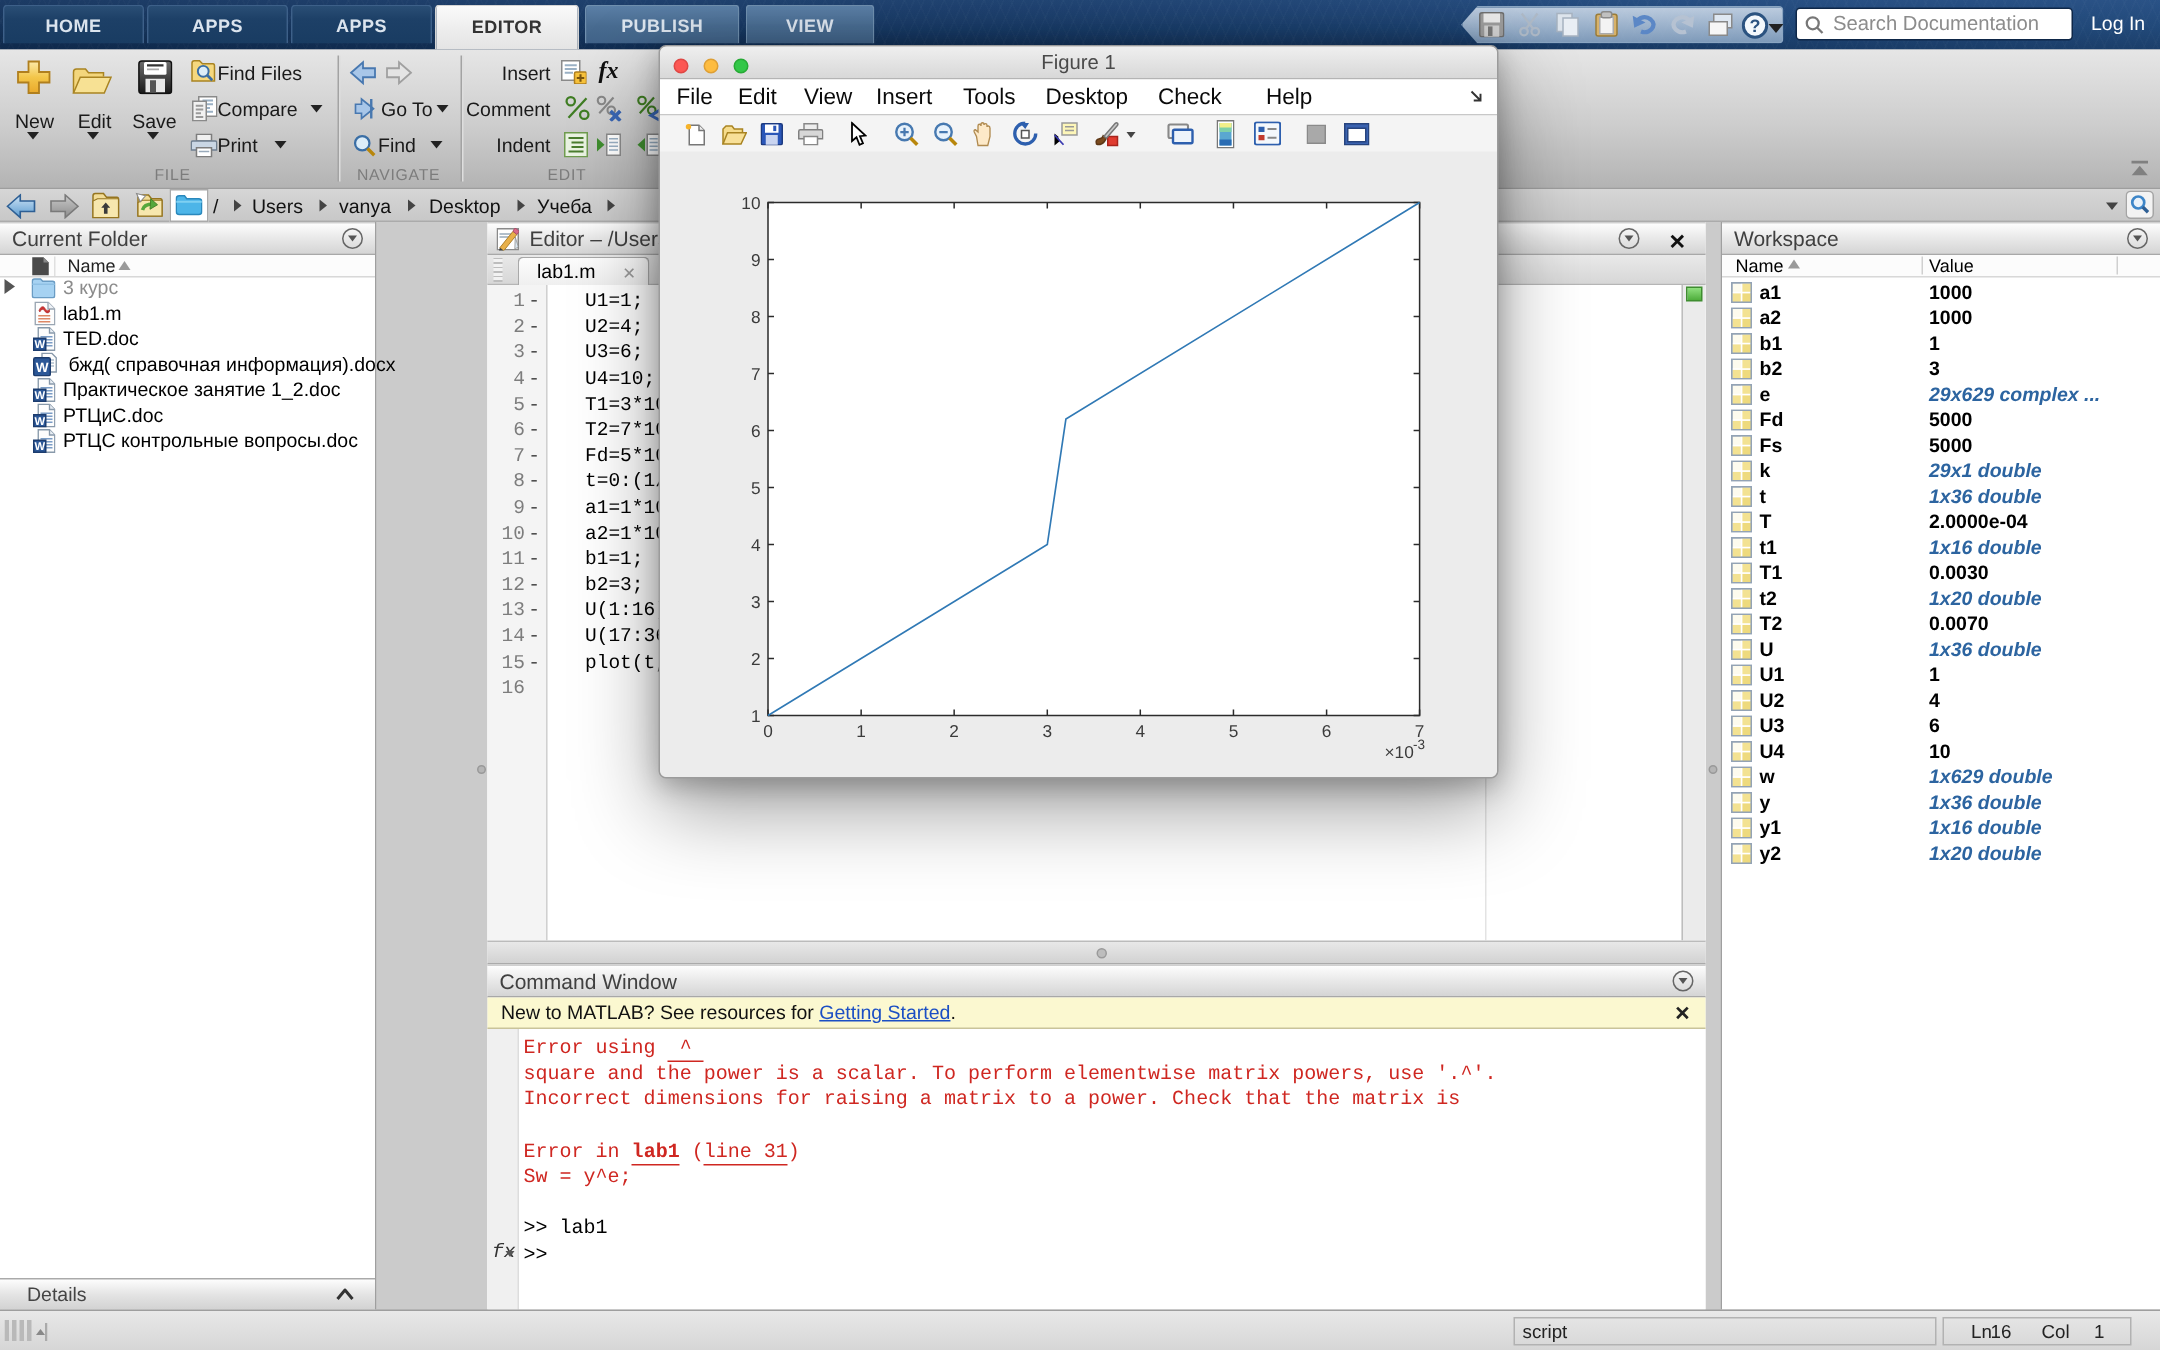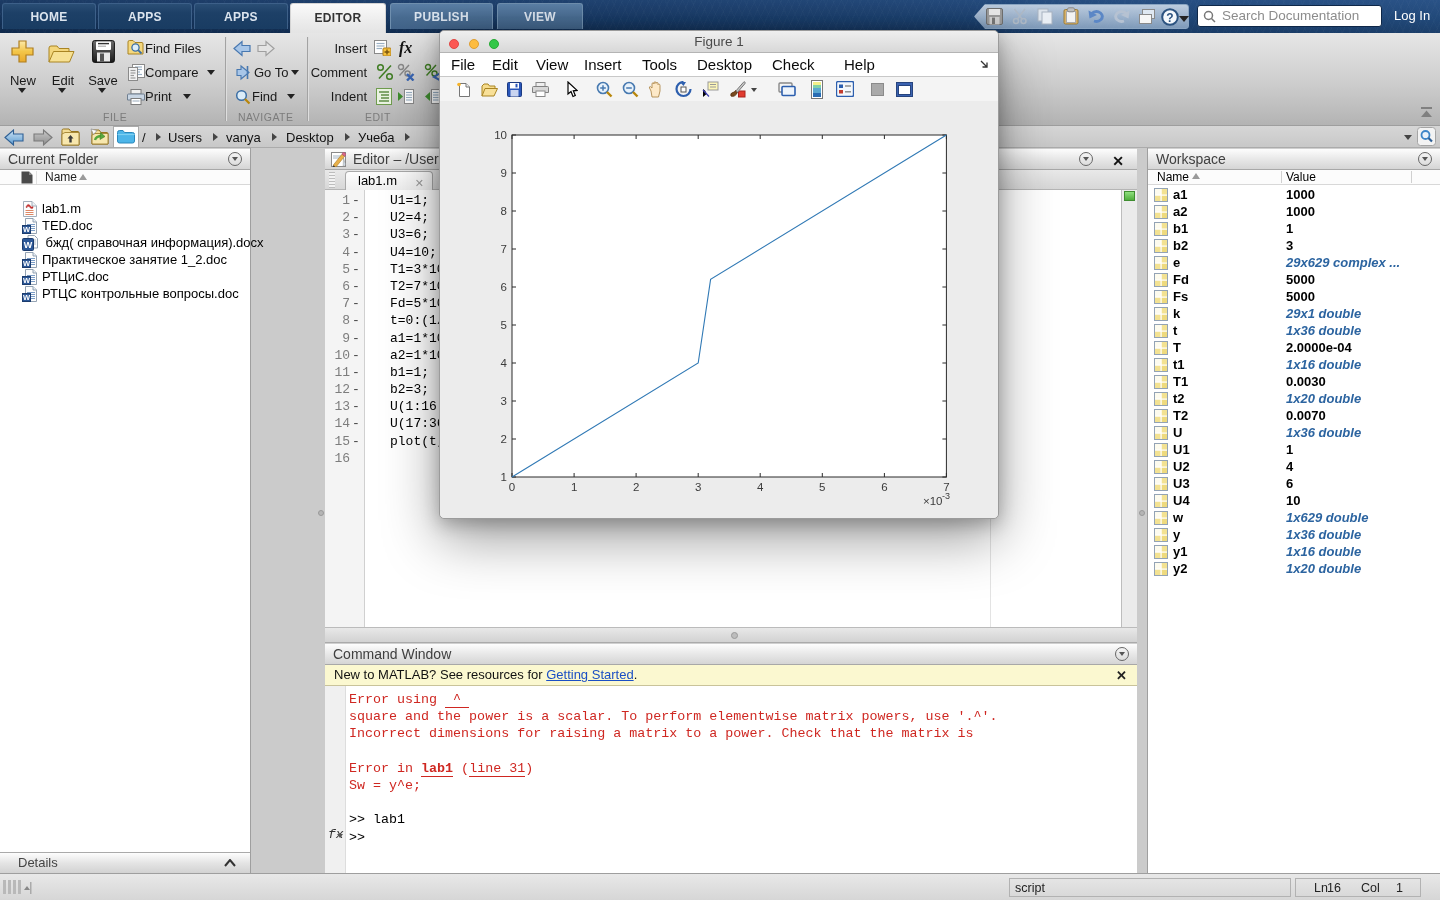--- a/index.html
+++ b/index.html
@@ -372,20 +372,28 @@
   <div id="lp-colhdr">
     <svg style="position:absolute; left:21px; top:1px;" width="12" height="13" viewBox="0 0 12 13">
         <path d="M0.5 0.5 H8 L11.5 4 V12.5 H0.5 Z" fill="#4a4a4a"></path>
         <path d="M8 0.5 V4 H11.5" fill="#888"></path>
       </svg>
     <span style="position:absolute; left:36px; top:1px; bottom:0; width:1px; background:#e0e0e0;"></span>
     <span style="position:absolute; left:45px; top:0px;">Name</span>
     <span style="position:absolute; left:79px; top:4px; width:0; height:0; border-left:4px solid transparent; border-right:4px solid transparent; border-bottom:6px solid #9a9a9a;"></span>
   </div>
   <div id="lp-files" style="position:absolute; top:37px; left:0; right:0; bottom:21px;">
+    <div class="frow" style="top:-2px;">
+        <span style="position:absolute; left:3px; top:3px; width:0; height:0; border-top:5px solid transparent; border-bottom:5px solid transparent; border-left:7px solid #555;"></span>
+        <svg width="16" height="14" viewBox="0 0 16 14" style="position:absolute;left:21px;top:1.5px;">
+          <path d="M0.5 2.5 Q0.5 1 2 1 H6 L7.5 2.5 H14 Q15.5 2.5 15.5 4 V12 Q15.5 13.5 14 13.5 H2 Q0.5 13.5 0.5 12 Z" fill="#a6d2f2" stroke="#6a9cc4"></path>
+          <path d="M0.5 4.5 H15.5" stroke="#8fc0e4" stroke-width="1"></path>
+        </svg>
+        <span class="nm" style="color:#8b8b8b;">3 курс</span>
+      </div>
     <div class="frow" style="top:15px;">
         <svg width="15" height="16" viewBox="0 0 15 16" style="position:absolute;left:22px;top:0.5px;">
           <path d="M1.5 0.5 H10 L14.5 5 V15.5 H1.5 Z" fill="#fdfdfd" stroke="#99a5b2" stroke-width="0.9"></path>
           <path d="M10 0.5 V5 H14.5" fill="#eef2f6" stroke="#99a5b2" stroke-width="0.9"></path>
           <path d="M4 6 C5 3.2 7 2.6 8 4.6 C9 6.3 10 6.5 11 5.4 L11 7 C10 8 8.6 7.8 7.8 6.3 C6.8 4.6 5.2 5.2 4.6 7 Z" fill="#c33" stroke="#a22" stroke-width="0.4"></path>
           <g stroke="#d86" stroke-width="1">
             <line x1="3.5" y1="9.5" x2="11.5" y2="9.5"></line>
             <line x1="3.5" y1="11.5" x2="11.5" y2="11.5"></line>
             <line x1="3.5" y1="13.5" x2="11.5" y2="13.5"></line>
           </g>

